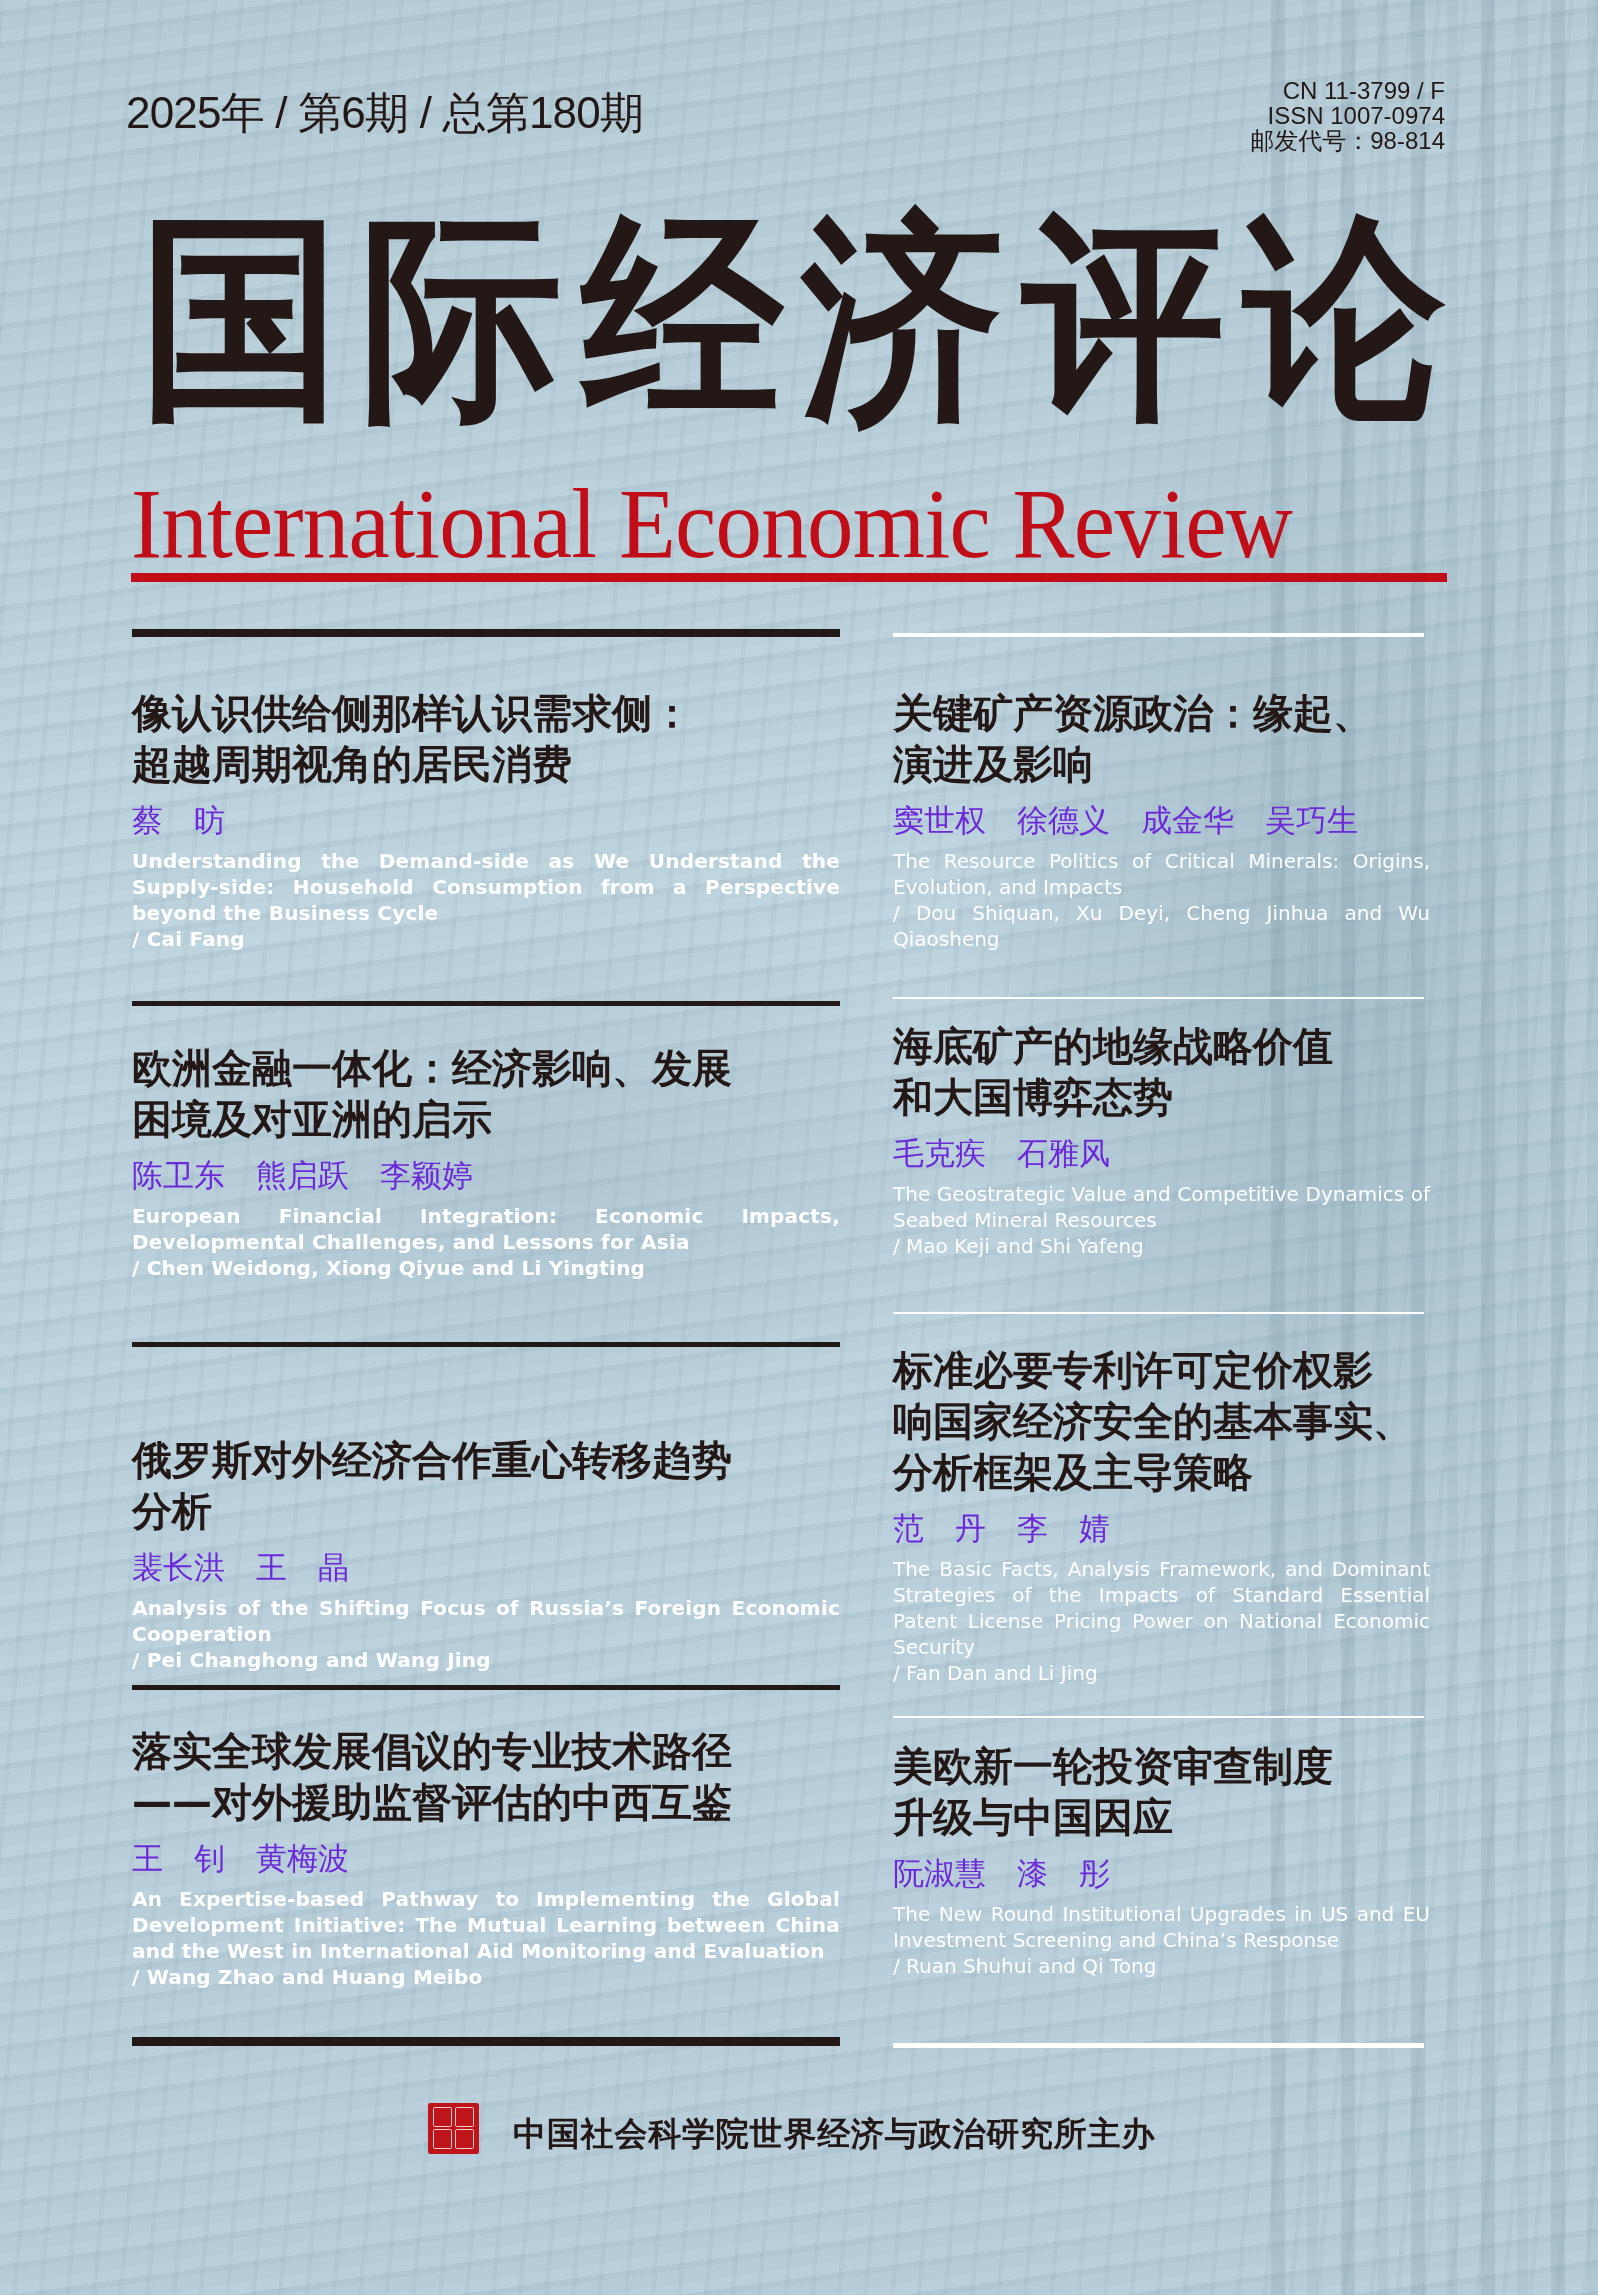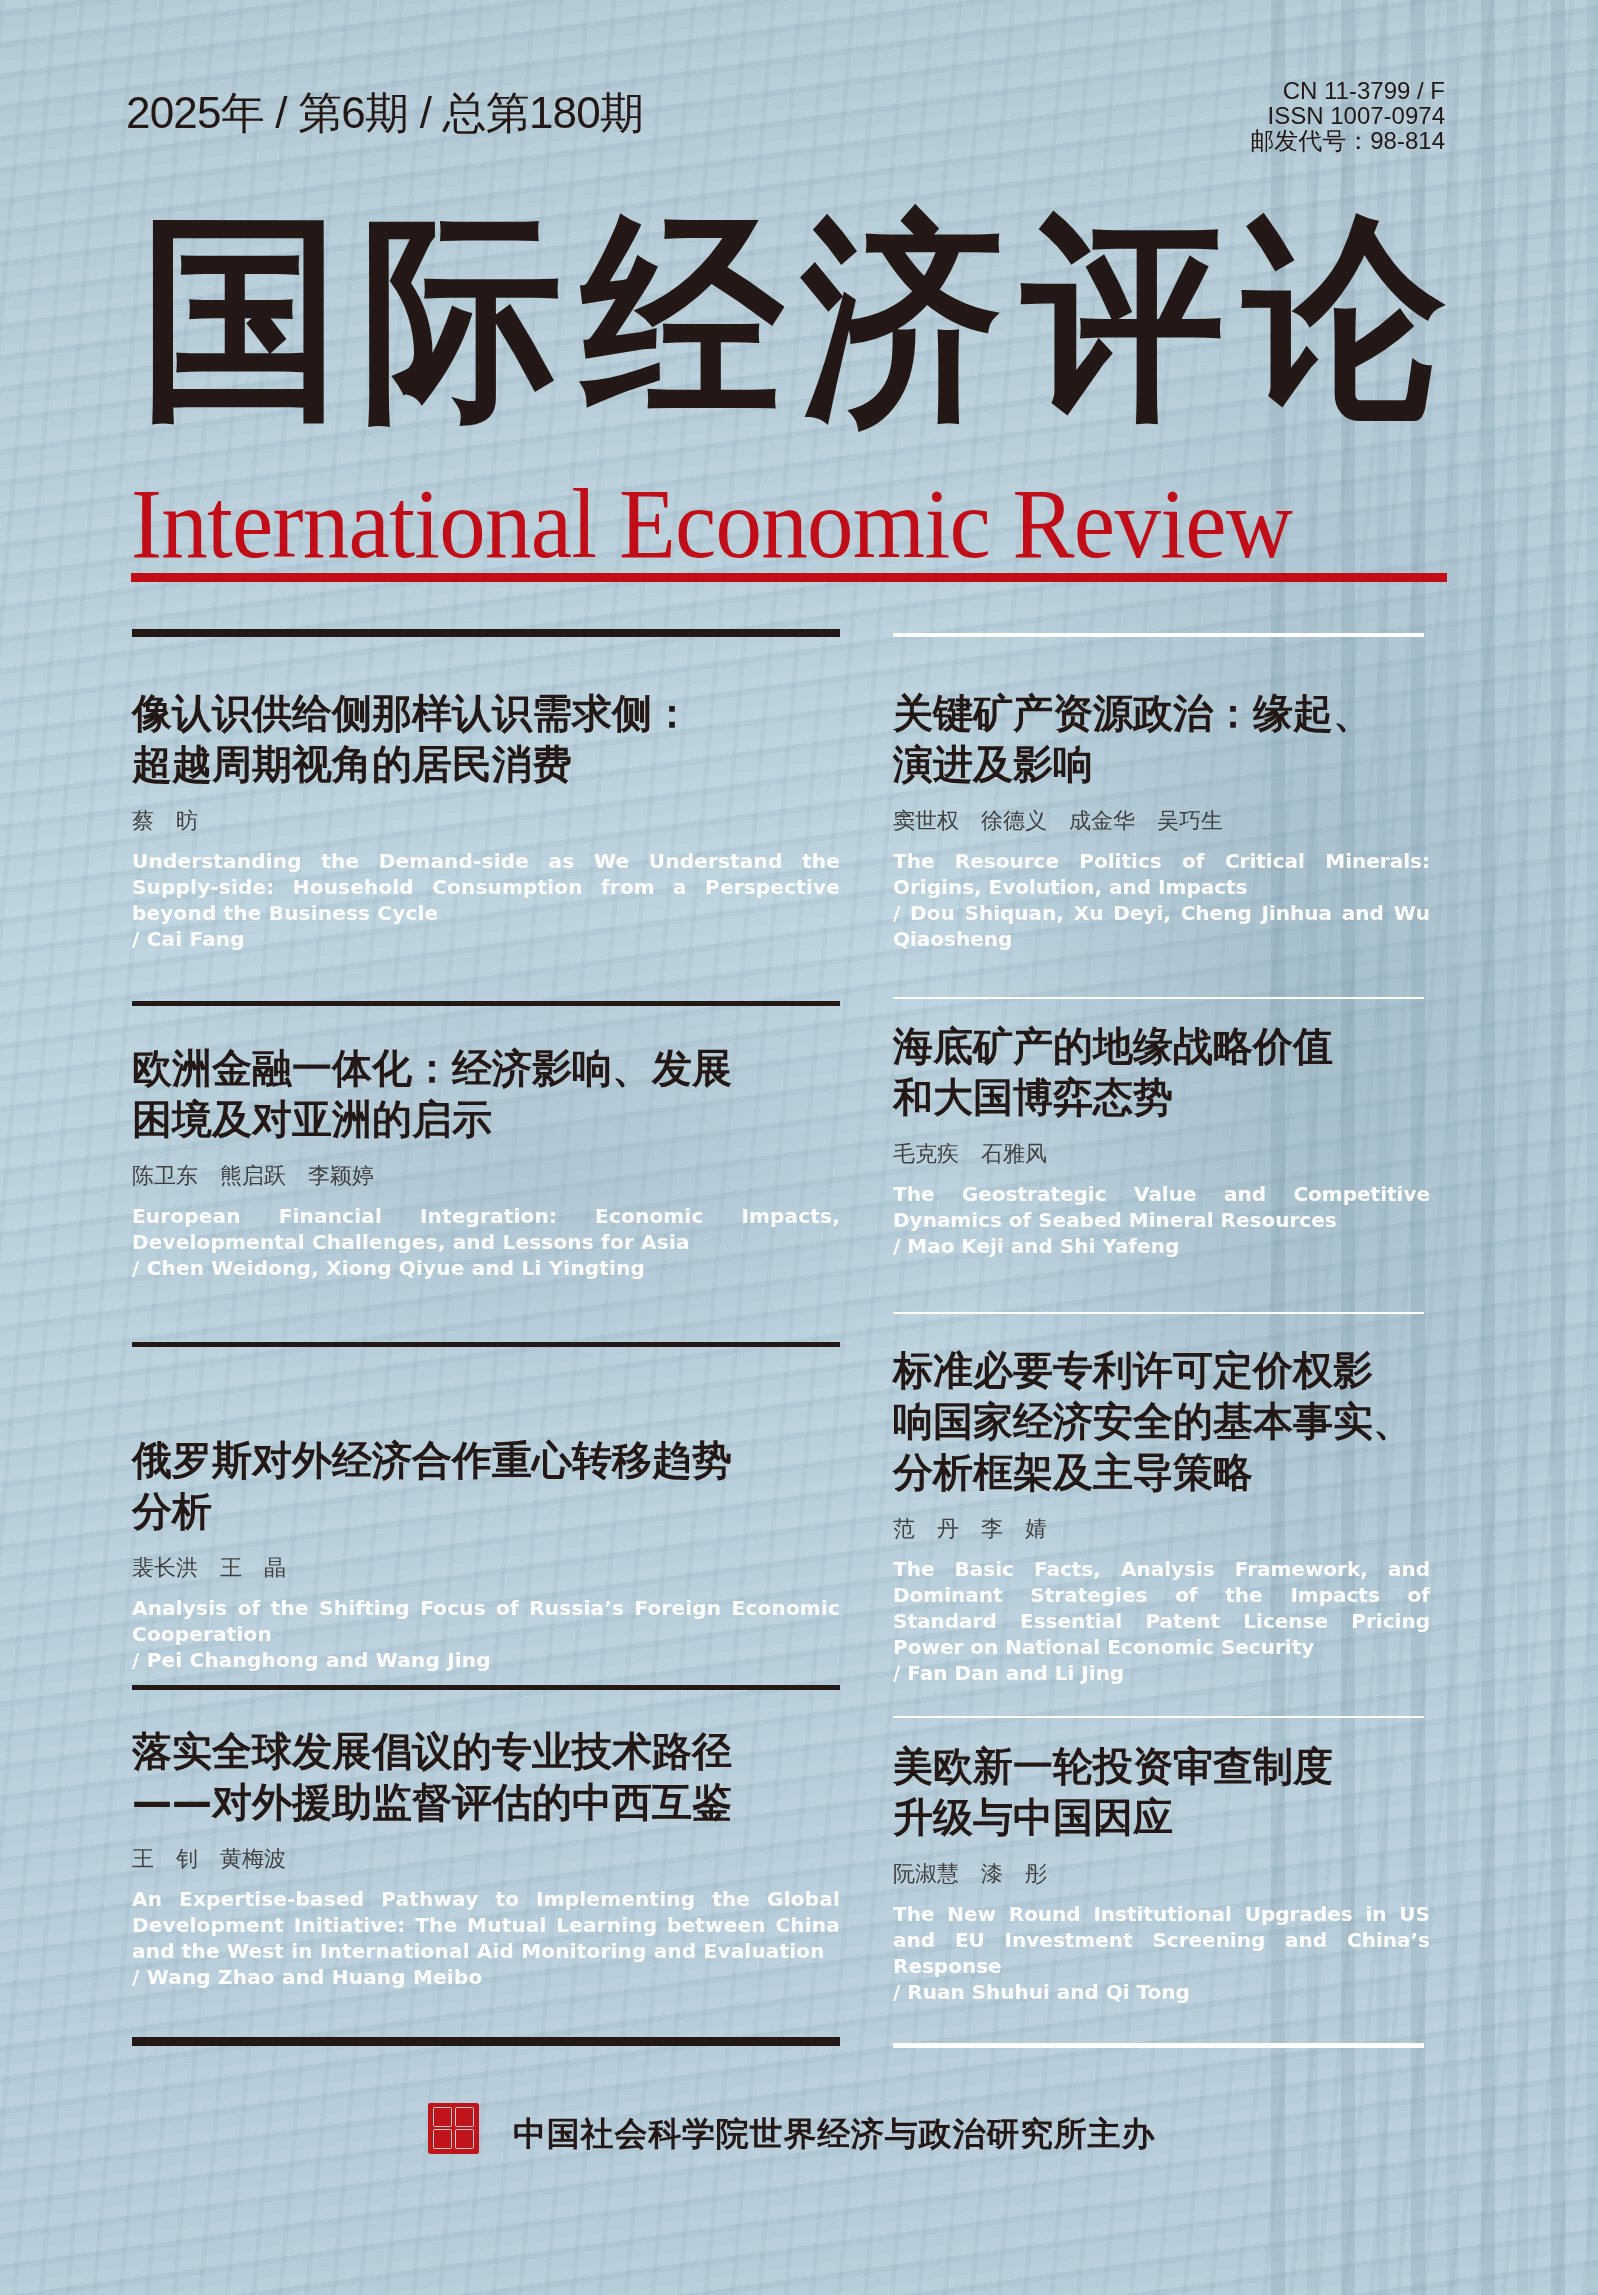--- a/index.html
+++ b/index.html
@@ -57,29 +57,29 @@
 
   .rule-dark { position: absolute; background: #231815; }
   .rule-light { position: absolute; background: #ffffff; }
 
   .article { position: absolute; }
   .article .t {
     color: #231815; font-weight: 700; font-size: 40px; line-height: 51px;
     font-family: "DejaVu Sans", sans-serif; letter-spacing: 0px;
   }
   .article .a {
-    color: #404040; font-size: 22px; line-height: 39px; margin-top: 11px;
+    color: #6d28d9; font-size: 31px; line-height: 39px; margin-top: 11px;
     font-family: "DejaVu Sans", sans-serif; white-space: pre;
   }
   .article .e {
     color: #ffffff; font-size: 20px; line-height: 26px; margin-top: 7.8px;
     font-family: "DejaVu Sans", sans-serif;
   }
   .left .e { font-weight: 700; text-align: justify; letter-spacing: 0.2px; }
-  .right .e { font-weight: 700; text-align: justify; }
+  .right .e { font-weight: 400; text-align: justify; }
   .e .by { display: block; }
 
   .footer {
     position: absolute; left: 428px; top: 2103px; height: 50px;
     display: flex; align-items: center; gap: 34px;
   }
   .seal {
     width: 51px; height: 51px; background: #c0141b; border-radius: 2.3px;
     display: grid; grid-template-columns: 1fr 1fr; grid-template-rows: 1fr 1fr;
     padding: 4.7px; gap: 2.3px;

